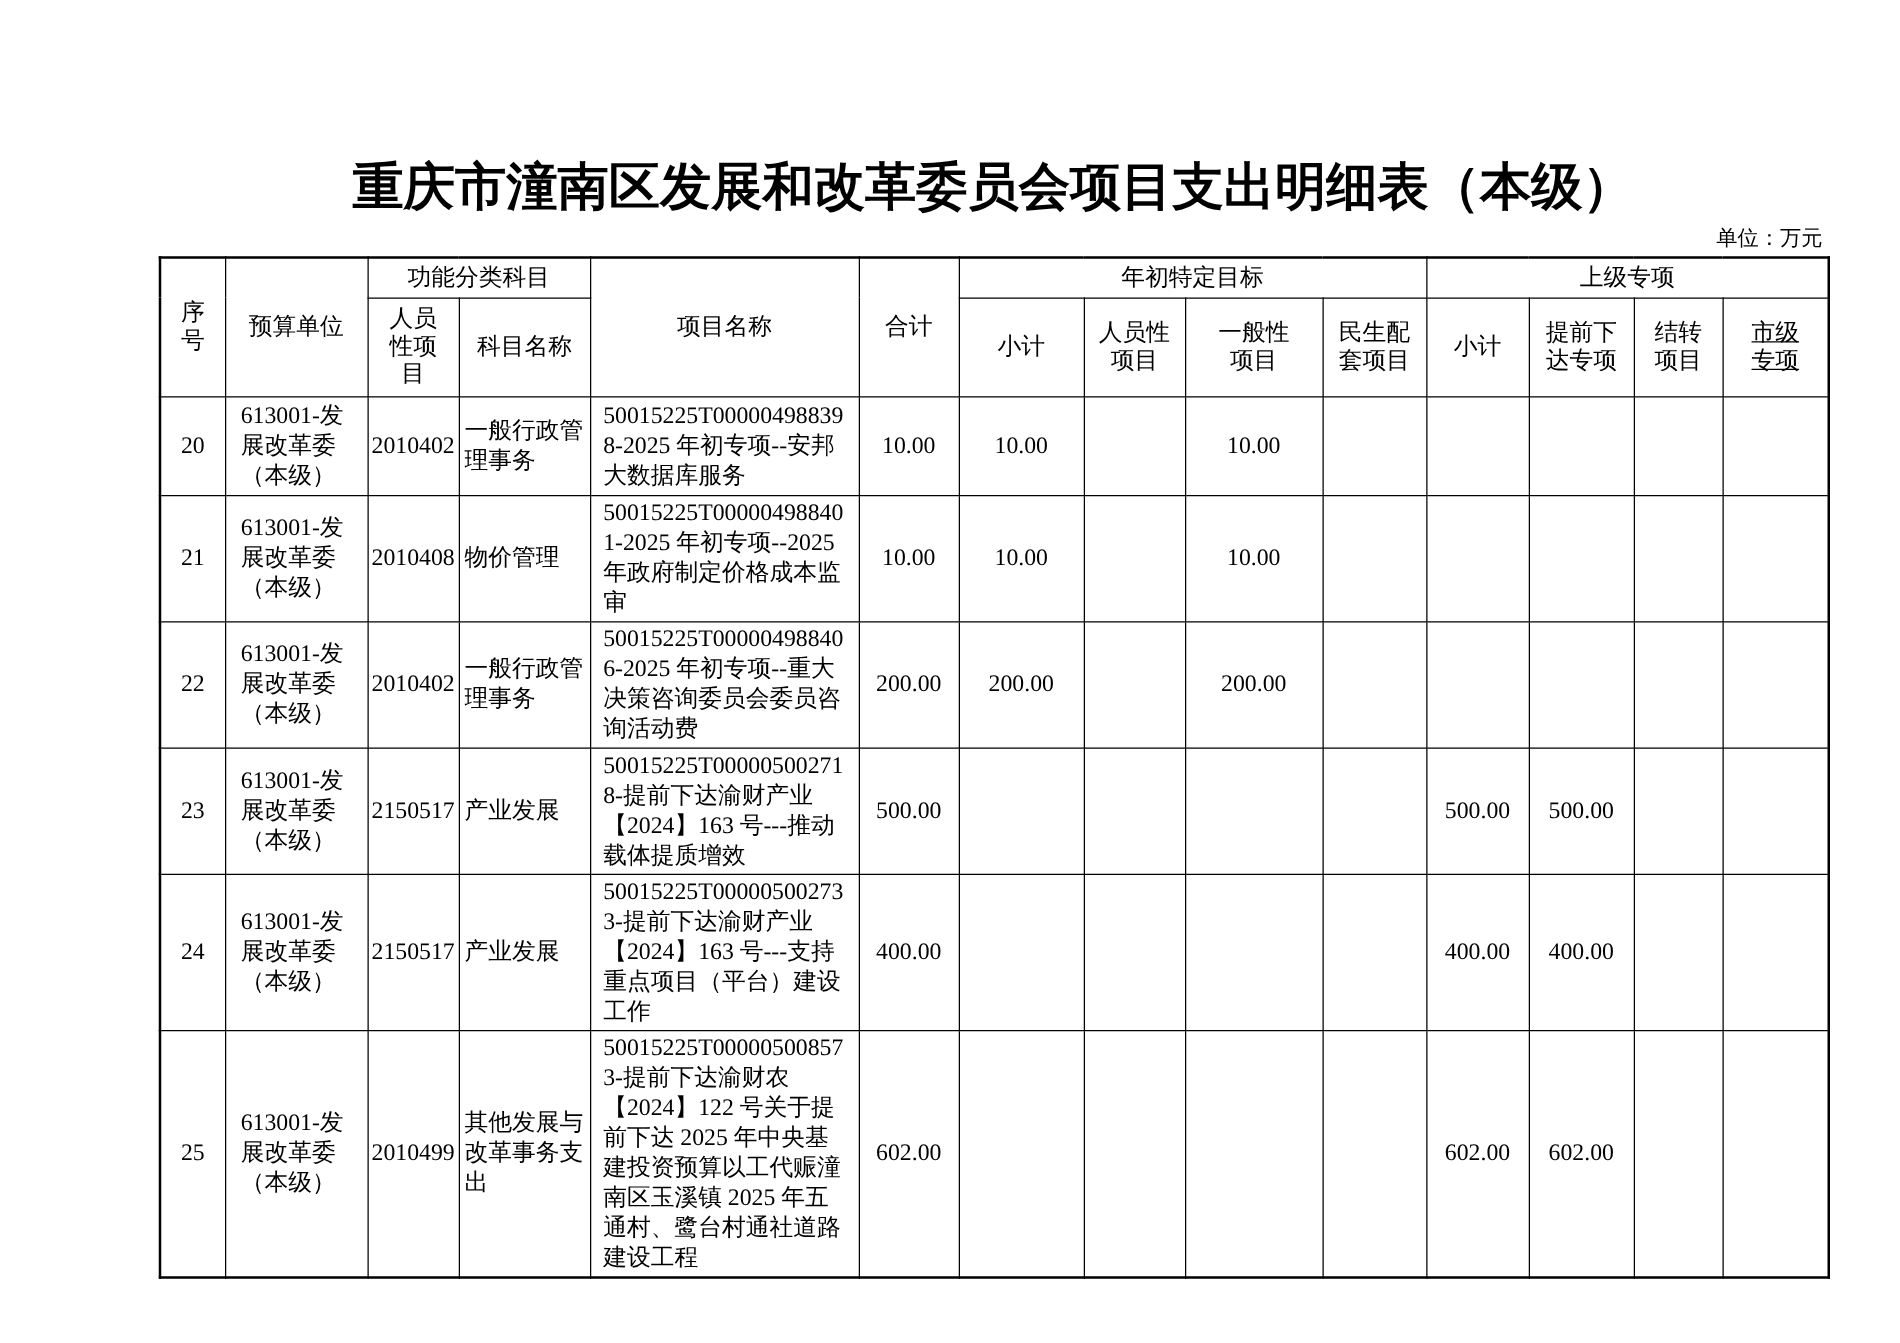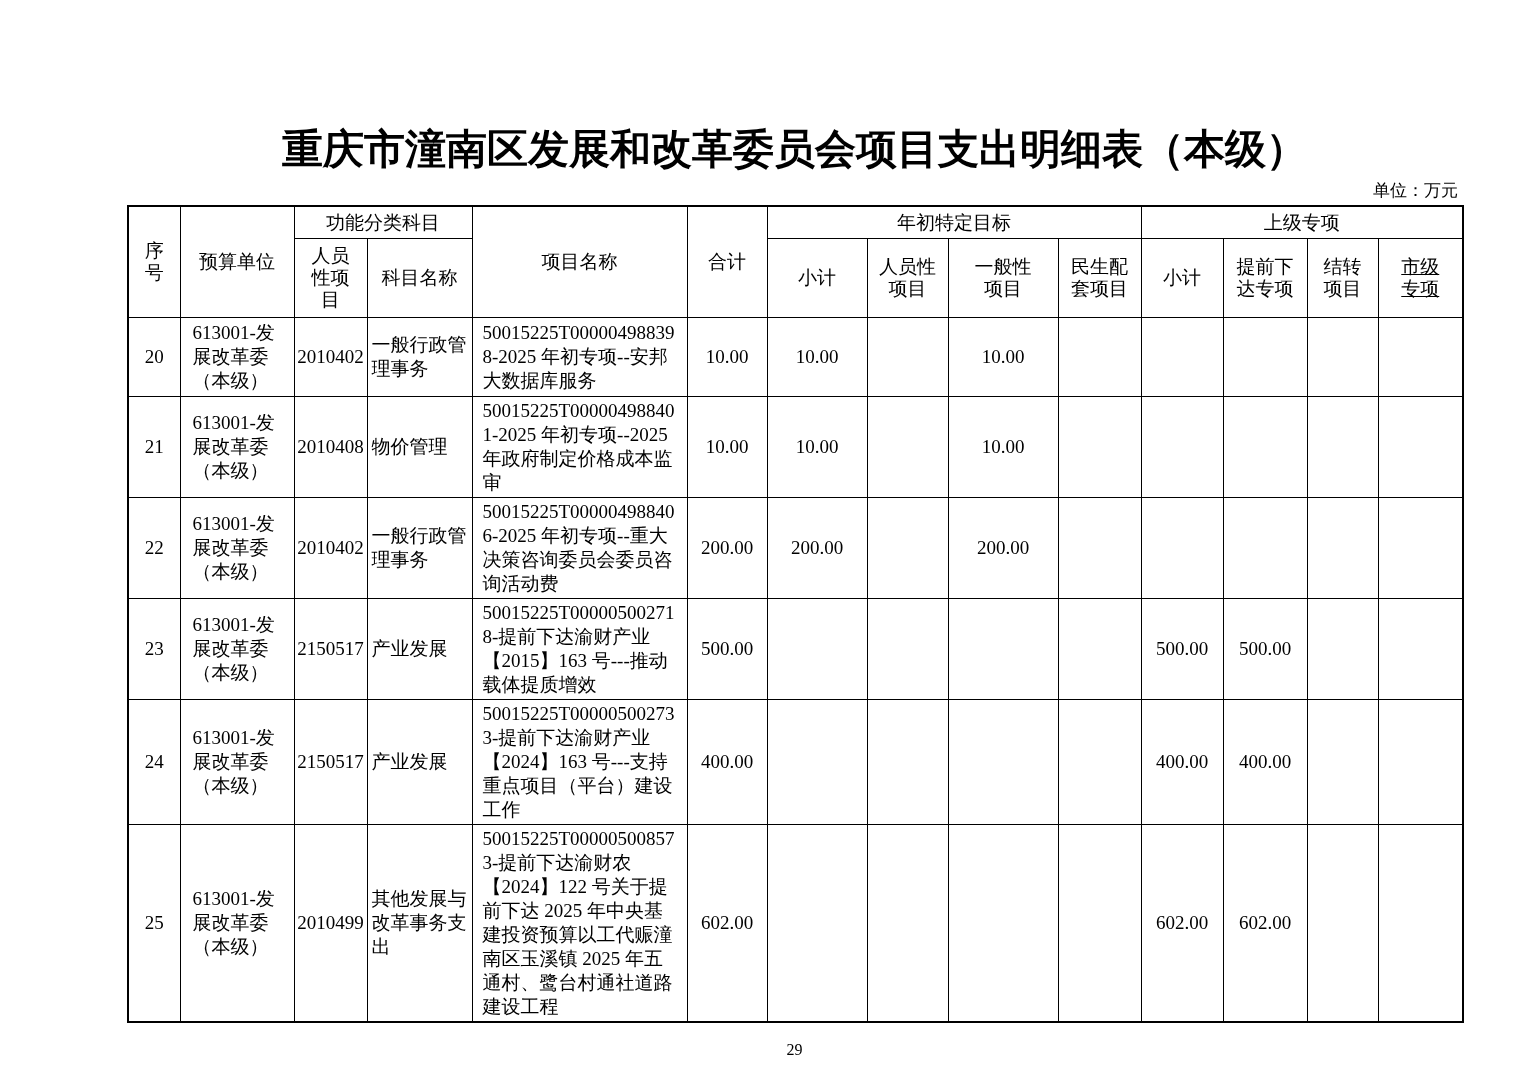--- a/index.html
+++ b/index.html
@@ -180,21 +180,21 @@
       <td></td>
       <td></td>
       <td></td>
       <td></td>
     </tr>
         <tr>
       <td>23</td>
       <td class="td-unit">613001-发展改革委（本级）</td>
       <td>2150517</td>
       <td class="td-subj">产业发展</td>
-      <td class="td-proj">50015225T000005002718-提前下达渝财产业【2015】163 号---推动载体提质增效</td>
+      <td class="td-proj">50015225T000005002718-提前下达渝财产业【2024】163 号---推动载体提质增效</td>
       <td>500.00</td>
       <td></td>
       <td></td>
       <td></td>
       <td></td>
       <td>500.00</td>
       <td>500.00</td>
       <td></td>
       <td></td>
     </tr>
@@ -226,15 +226,14 @@
       <td></td>
       <td></td>
       <td>602.00</td>
       <td>602.00</td>
       <td></td>
       <td></td>
     </tr>
       </tbody>
   </table>
 
-  <div class="page-number">29</div>
 
 </div>
 
 </body></html>

